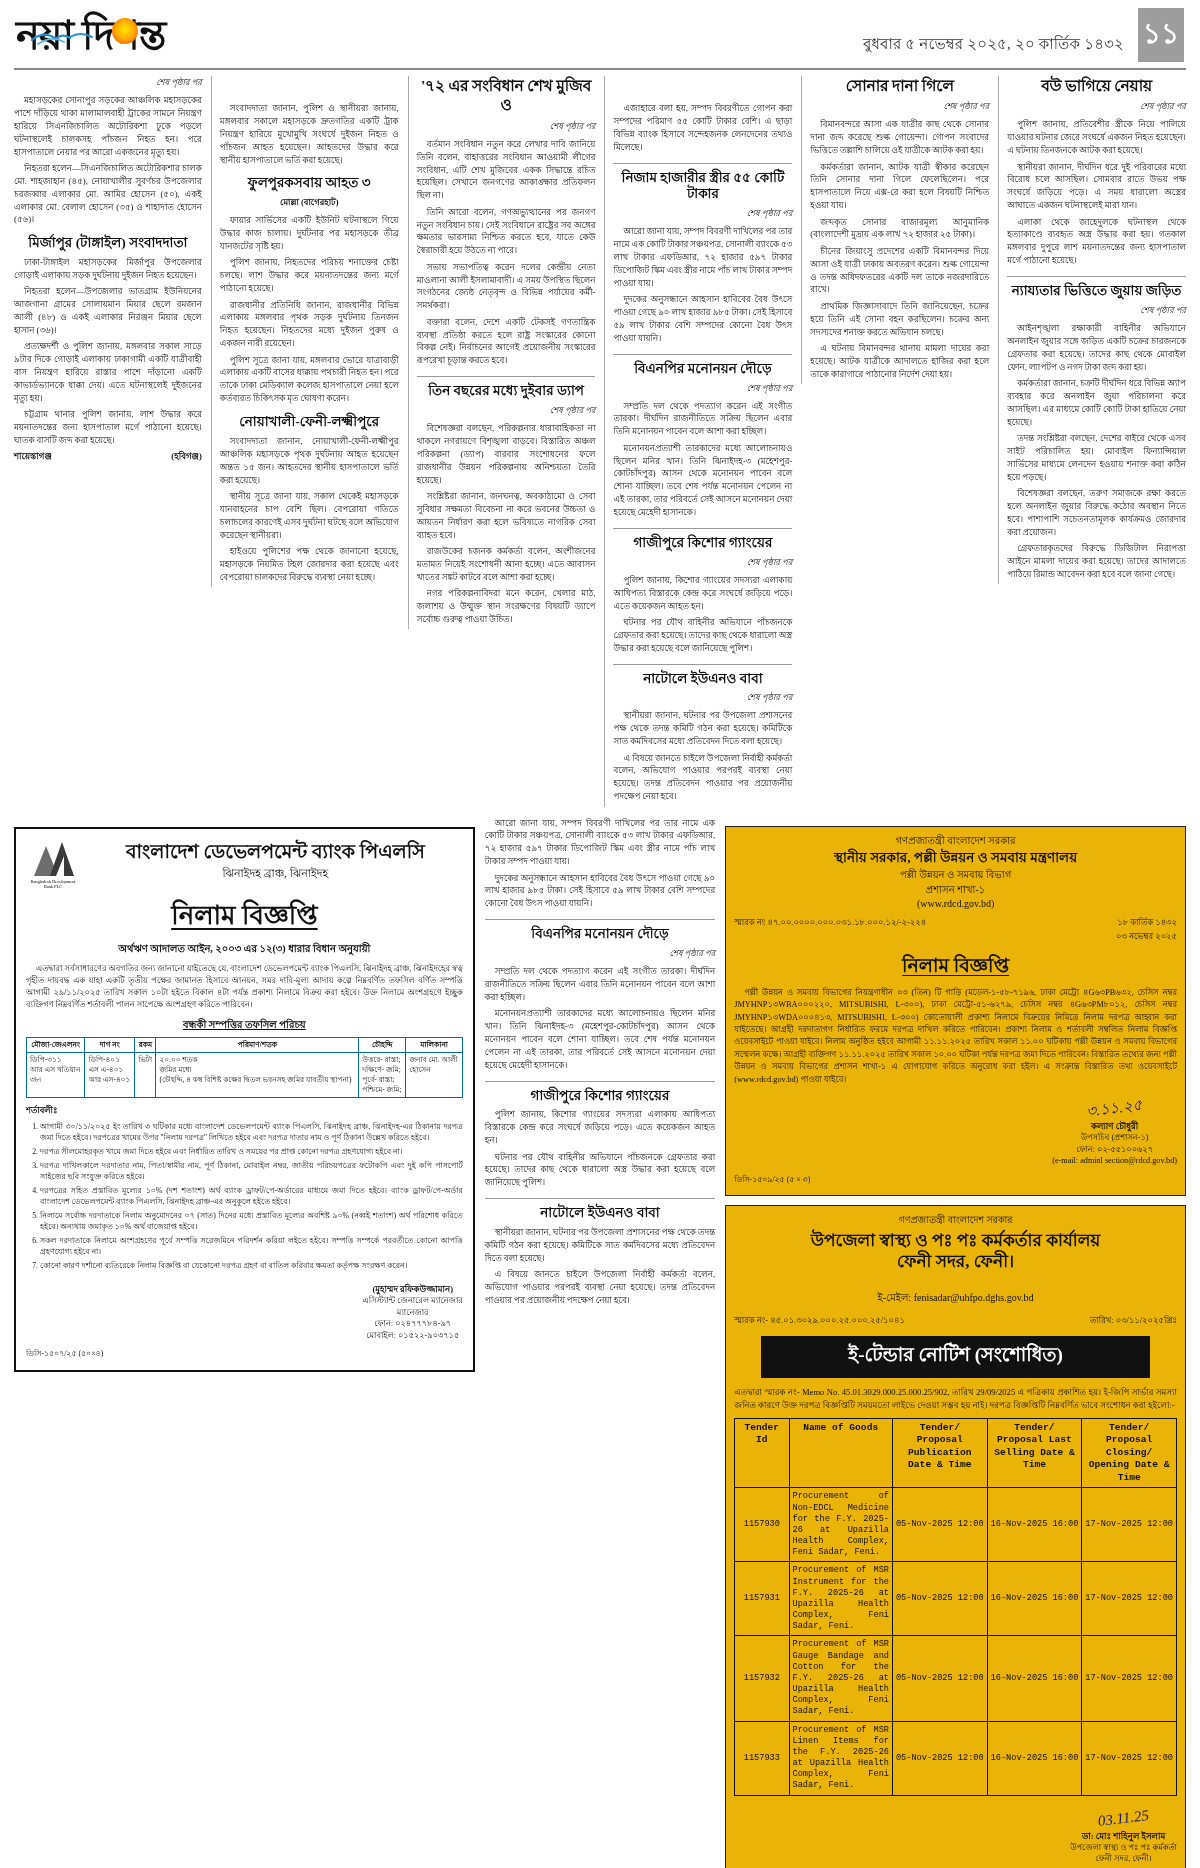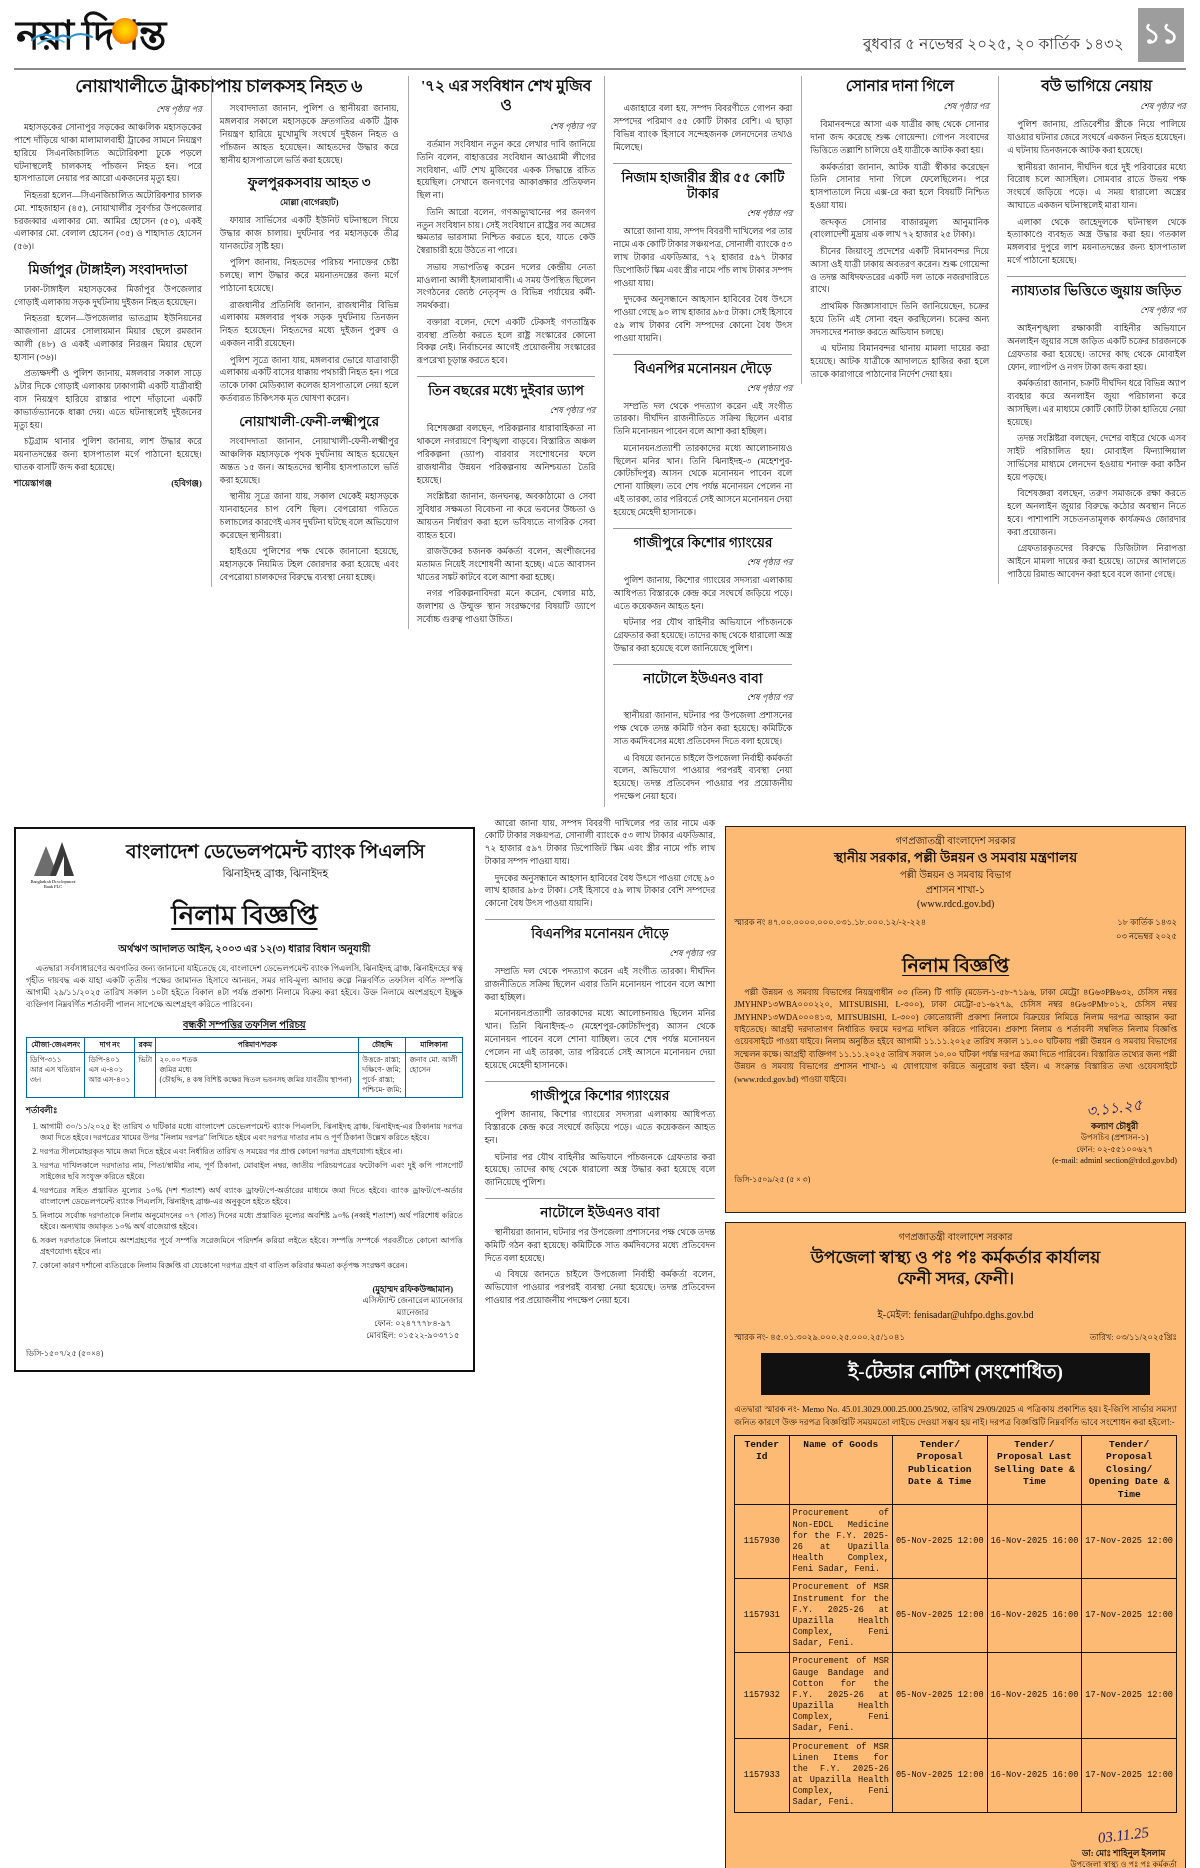--- a/index.html
+++ b/index.html
@@ -123,23 +123,23 @@
     display: flex; justify-content: space-between;
     margin: 2px 0 5px 0;
   }
   .jumpto {
     font-size: 8.4px; font-style: italic; text-align: right; margin: 0 0 4px 0;
   }
 
   
   .adbox {
     border: 1.6px solid #222;
-    padding: 7px 8px 26px 8px;
+    padding: 7px 8px 9px 8px;
     margin-top: 9px;
-    background: #fdba74;
+    background: #eab308;
   }
   .ad-gov-top {
     text-align: center;
     font-size: 10.5px;
     line-height: 1.35;
   }
   .ad-gov-top .l1 { font-size: 10px; }
   .ad-gov-top .l2 { font-size: 13.5px; font-weight: bold; margin-top: 2px; }
   .ad-gov-top .l3 { font-size: 10px; margin-top: 1px; }
   .ad-meta {
@@ -269,21 +269,20 @@
     <div class="dateline">বুধবার ৫ নভেম্বর ২০২৫, ২০ কার্তিক ১৪৩২</div>
     <div class="pageno">১১</div>
   </div>
 </div>
 <div class="rule-heavy"></div>
 
 <div class="page-grid">
 
   <div class="col">
     <div style="grid-column: span 2;"></div>
-    <h2 class="hl lead" style="width:218%;">নোয়াখালীতে ট্রাকচাপায় চালকসহ নিহত ৬</h2>
     <div class="jumpto">শেষ পৃষ্ঠার পর</div>
     <p class="bt">মহাসড়কের সোনাপুর সড়কের আঞ্চলিক মহাসড়কের পাশে দাঁড়িয়ে থাকা মালামালবাহী ট্রাকের সামনে নিয়ন্ত্রণ হারিয়ে সিএনজিচালিত অটোরিকশা ঢুকে পড়লে ঘটনাস্থলেই চালকসহ পাঁচজন নিহত হন। পরে হাসপাতালে নেয়ার পর আরো একজনের মৃত্যু হয়।</p>
     <p class="bt">নিহতরা হলেন—সিএনজিচালিত অটোরিকশার চালক মো. শাহজাহান (৪৫), নোয়াখালীর সুবর্ণচর উপজেলার চরজব্বার এলাকার মো. আমির হোসেন (৫০), একই এলাকার মো. বেলাল হোসেন (৩৫) ও শাহাদাত হোসেন (৫৬)।</p>
 
     <h3 class="subhl">মির্জাপুর (টাঙ্গাইল) সংবাদদাতা</h3>
     <p class="bt">ঢাকা-টাঙ্গাইল মহাসড়কের মির্জাপুর উপজেলার গোড়াই এলাকায় সড়ক দুর্ঘটনায় দুইজন নিহত হয়েছেন।</p>
     <p class="bt">নিহতরা হলেন—উপজেলার ভাতগ্রাম ইউনিয়নের আজগানা গ্রামের সোলায়মান মিয়ার ছেলে রমজান আলী (৪৮) ও একই এলাকার নিরঞ্জন মিয়ার ছেলে হাসান (৩৬)।</p>
     <p class="bt">প্রত্যক্ষদর্শী ও পুলিশ জানায়, মঙ্গলবার সকাল সাড়ে ৯টার দিকে গোড়াই এলাকায় ঢাকাগামী একটি যাত্রীবাহী বাস নিয়ন্ত্রণ হারিয়ে রাস্তার পাশে দাঁড়ানো একটি কাভার্ডভ্যানকে ধাক্কা দেয়। এতে ঘটনাস্থলেই দুইজনের মৃত্যু হয়।</p>
     <p class="bt">চট্টগ্রাম থানার পুলিশ জানায়, লাশ উদ্ধার করে ময়নাতদন্তের জন্য হাসপাতাল মর্গে পাঠানো হয়েছে। ঘাতক বাসটি জব্দ করা হয়েছে।</p>
     <div class="datecity">

